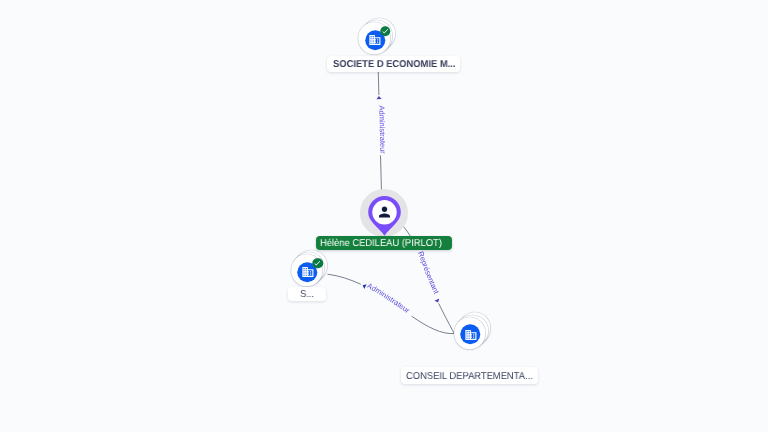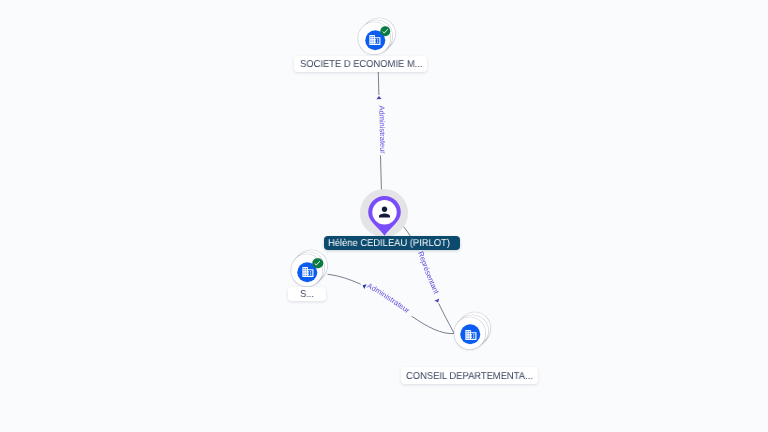--- a/index.html
+++ b/index.html
@@ -32,22 +32,22 @@
   .pin svg.pinsvg{width:33px;height:40px;display:block;}
 
   
   .nlabel{position:absolute;border-radius:4px;white-space:nowrap;
           font-size:10px;line-height:14.2px;letter-spacing:0;
           box-sizing:border-box;}
   .nlabel > span{display:inline-block;transform:scaleX(.938);transform-origin:left center;
                  will-change:transform;}
   .nlabel.plain{background:#fff;color:#39405e;
                 box-shadow:0 1px 3px rgba(26,35,70,.14);}
-  .nlabel.sel{background:#0c4a6e;color:#ffffff;
-              box-shadow:0 1px 3px rgba(26,35,70,.2);margin-left:8px;}
+  .nlabel.sel{background:#15803d;color:#ffffff;
+              box-shadow:0 1px 3px rgba(26,35,70,.2);}
   .edgetext{fill:#5b4de0;font-size:7.5px;font-family:"Liberation Sans",sans-serif;letter-spacing:0;}
 </style>
 </head>
 <body>
 
 <div id="graph">
 
   <svg class="layer" viewBox="0 0 768 432" xmlns="http://www.w3.org/2000/svg">
     <g id="edge-paths">
         <path d="M 378.2 69 L 381.6 196" fill="none" stroke="#6b7180" stroke-width="0.9" stroke-dasharray="26.044327850341794 60.34661331176759 42.65456054687499"></path>
@@ -129,18 +129,18 @@
           <div class="card c1"></div>
           <div class="disc">
             <svg viewBox="0 0 24 24" xmlns="http://www.w3.org/2000/svg">
               <path fill="#fff" d="M12 7V3H2v18h20V7H12zM6 19H4v-2h2v2zm0-4H4v-2h2v2zm0-4H4V9h2v2zm0-4H4V5h2v2zm4 12H8v-2h2v2zm0-4H8v-2h2v2zm0-4H8V9h2v2zm0-4H8V5h2v2zm10 12h-8v-2h2v-2h-2v-2h2v-2h-2V9h8v10zm-2-8h-2v2h2v-2zm0 4h-2v2h2v-2z"></path>
             </svg>
           </div>
         </div>
       </div>
     </div>
   <div id="labels-layer">
-      <div class="nlabel plain" style="left: 294px; top: 55.6px; width: 133.1px; height: 16.4px; padding-left: 6.3px; padding-top: 4.1px; line-height: 10px;"><span>SOCIETE D ECONOMIE M...</span></div>
+      <div class="nlabel plain" style="left: 327px; top: 55.6px; width: 133.1px; height: 16.4px; padding-left: 6.3px; padding-top: 4.1px; line-height: 10px; font-weight: bold;"><span>SOCIETE D ECONOMIE M...</span></div>
       <div class="nlabel sel" style="left: 315.9px; top: 236.1px; width: 136.6px; height: 14.2px; padding-left: 4.4px; padding-top: 3px; line-height: 10px;"><span>Hélène CEDILEAU (PIRLOT)</span></div>
       <div class="nlabel plain" style="left: 287.8px; top: 287.4px; width: 38.3px; height: 13.8px; padding-left: 12.4px; padding-top: 3px; line-height: 10px;"><span>S...</span></div>
       <div class="nlabel plain" style="left: 401.4px; top: 367px; width: 136.3px; height: 16.6px; padding-left: 4.8px; padding-top: 5px; line-height: 10px;"><span>CONSEIL DEPARTEMENTA...</span></div>
     </div>
 </div>
 
 </body></html>

